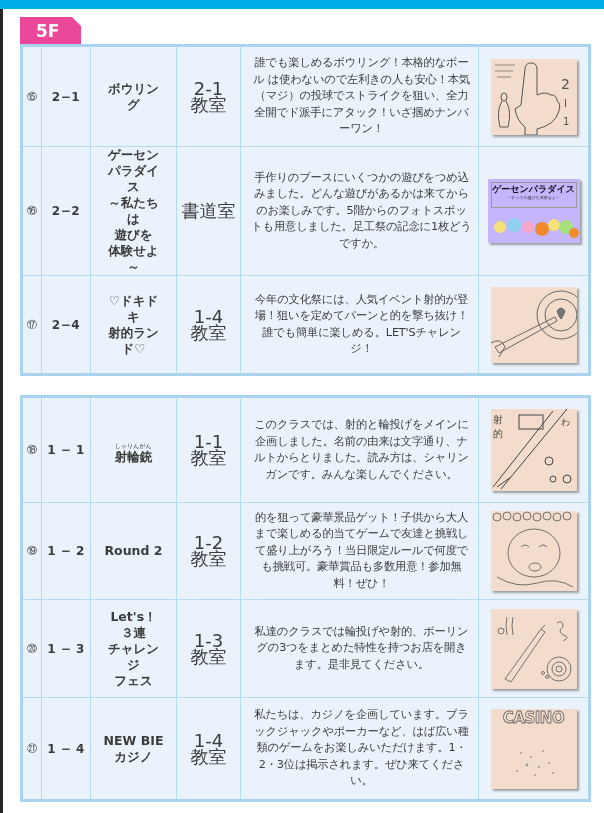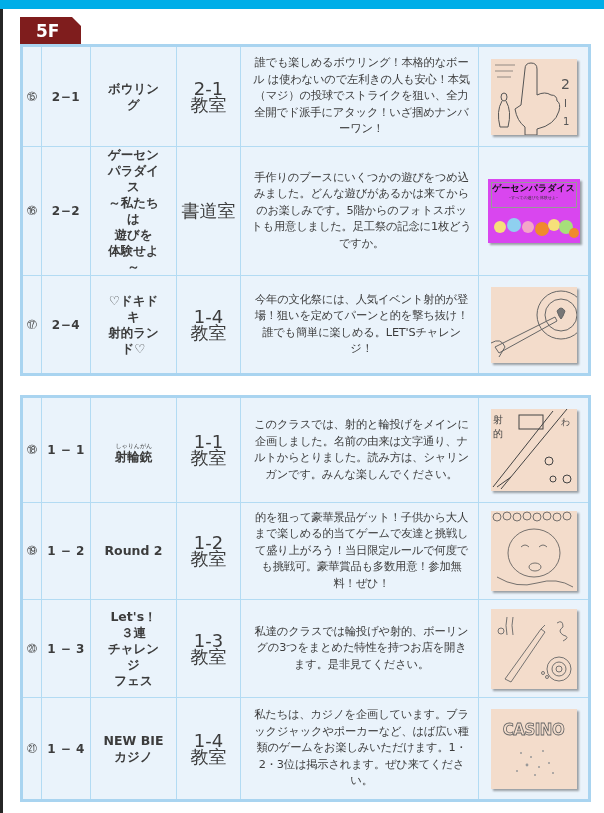--- a/index.html
+++ b/index.html
@@ -3,21 +3,21 @@
 <meta charset="utf-8">
 <style>
   * { box-sizing: border-box; margin: 0; padding: 0; }
   html, body { width: 604px; height: 813px; overflow: hidden; background: #ffffff; }
   body { position: relative; font-family: "DejaVu Sans", "Liberation Sans", sans-serif; color: #3a3a3a; }
   .topbar { position: absolute; left: 0; top: 0; width: 604px; height: 9px; background: #00aee8; }
   .leftedge { position: absolute; left: 0; top: 9px; width: 3px; height: 804px; background: #262626; }
 
   .floor-tab {
     position: absolute; left: 20px; width: 61px; height: 28px;
-    background: #7f1d1d; color: #ffffff; font-weight: bold; font-size: 17px;
+    background: #ec4899; color: #ffffff; font-weight: bold; font-size: 17px;
     font-family: "DejaVu Sans", sans-serif;
     display: flex; align-items: center; padding-left: 16px;
     clip-path: polygon(0 0, 52px 0, 61px 9px, 61px 100%, 0 100%);
   }
 
   table.events {
     position: absolute; left: 20px; width: 568px;
     border-collapse: collapse; table-layout: fixed;
     background: #eaf3fb;
     border: 3px solid #a9d4f0;
@@ -28,30 +28,30 @@
     text-align: center;
     color: #3c3c3c;
     margin-left: 40px;
   }
   td.num { font-size: 10px; width: 20px; padding: 0; }
   td.cls { font-weight: bold; font-size: 12px; width: 49px; white-space: nowrap; letter-spacing: 0.5px; }
   td.name { font-weight: bold; font-size: 12.5px; line-height: 16px; width: 86px; padding: 0 12px; }
   td.room { font-size: 18px; line-height: 16px; width: 64px; }
   td.desc { text-align: left; font-size: 11.3px; line-height: 16.5px; width: 238px; padding: 2px 6px 2px 10px; letter-spacing: -0.2px; }
   td.img { width: 111px; padding: 0; }
-  .ruby-wrap { display: inline-flex; flex-direction: column; align-items: flex-end; }
+  .ruby-wrap { display: inline-flex; flex-direction: column; align-items: flex-start; }
   .ruby-top { font-size: 6px; font-weight: normal; line-height: 7px; }
   .thumb {
     width: 86px; height: 76px; margin: 0 auto;
     background: #f3dccb;
     box-shadow: 2px 2px 2px rgba(0,0,0,0.35);
     position: relative; overflow: hidden;
   }
   .thumb svg { position: absolute; left: 0; top: 0; width: 100%; height: 100%; }
-  .thumb.white { background: #d946ef; height: 64px; width: 92px; font-family: Liberation Mono, monospace; }
+  .thumb.white { background: #c4b5fd; height: 64px; width: 92px; }
 </style>
 </head>
 <body>
 
 <div class="topbar"></div>
 <div class="leftedge"></div>
 
 <div class="floor-tab" style="top:17px;">5F</div>
 <table class="events" style="top:44px;">
   <tbody>
@@ -235,21 +235,21 @@
       <div>NEW BIE</div>
       <div>カジノ</div>
     </td>
     <td class="room">
       <div>1-4</div>
       <div>教室</div>
     </td>
     <td class="desc">私たちは、カジノを企画しています。ブラックジャックやポーカーなど、はば広い種類のゲームをお楽しみいただけます。1・2・3位は掲示されます。ぜひ来てください。</td>
     <td class="img">
       <div class="thumb" style="height:80px;">
-        <div style="position:absolute;left:0;top:12px;width:100%;text-align:center;font-size:15px;font-weight:bold;color:transparent;-webkit-text-stroke:0.8px #666;letter-spacing:-0.5px;">CASINO</div>
+        <div style="position:absolute;left:0;top:0;width:100%;text-align:center;font-size:15px;font-weight:bold;color:transparent;-webkit-text-stroke:0.8px #666;letter-spacing:-0.5px;">CASINO</div>
         <svg viewBox="0 0 86 80" fill="#999" stroke="none">
           <circle cx="30" cy="44" r="1"></circle>
               <circle cx="40" cy="48" r="1"></circle>
               <circle cx="52" cy="42" r="1"></circle>
           <circle cx="36" cy="56" r="1.4"></circle>
               <circle cx="48" cy="58" r="1"></circle>
               <circle cx="58" cy="54" r="1"></circle>
           <circle cx="26" cy="62" r="1"></circle>
               <circle cx="44" cy="66" r="1"></circle>
               <circle cx="62" cy="64" r="1"></circle>

